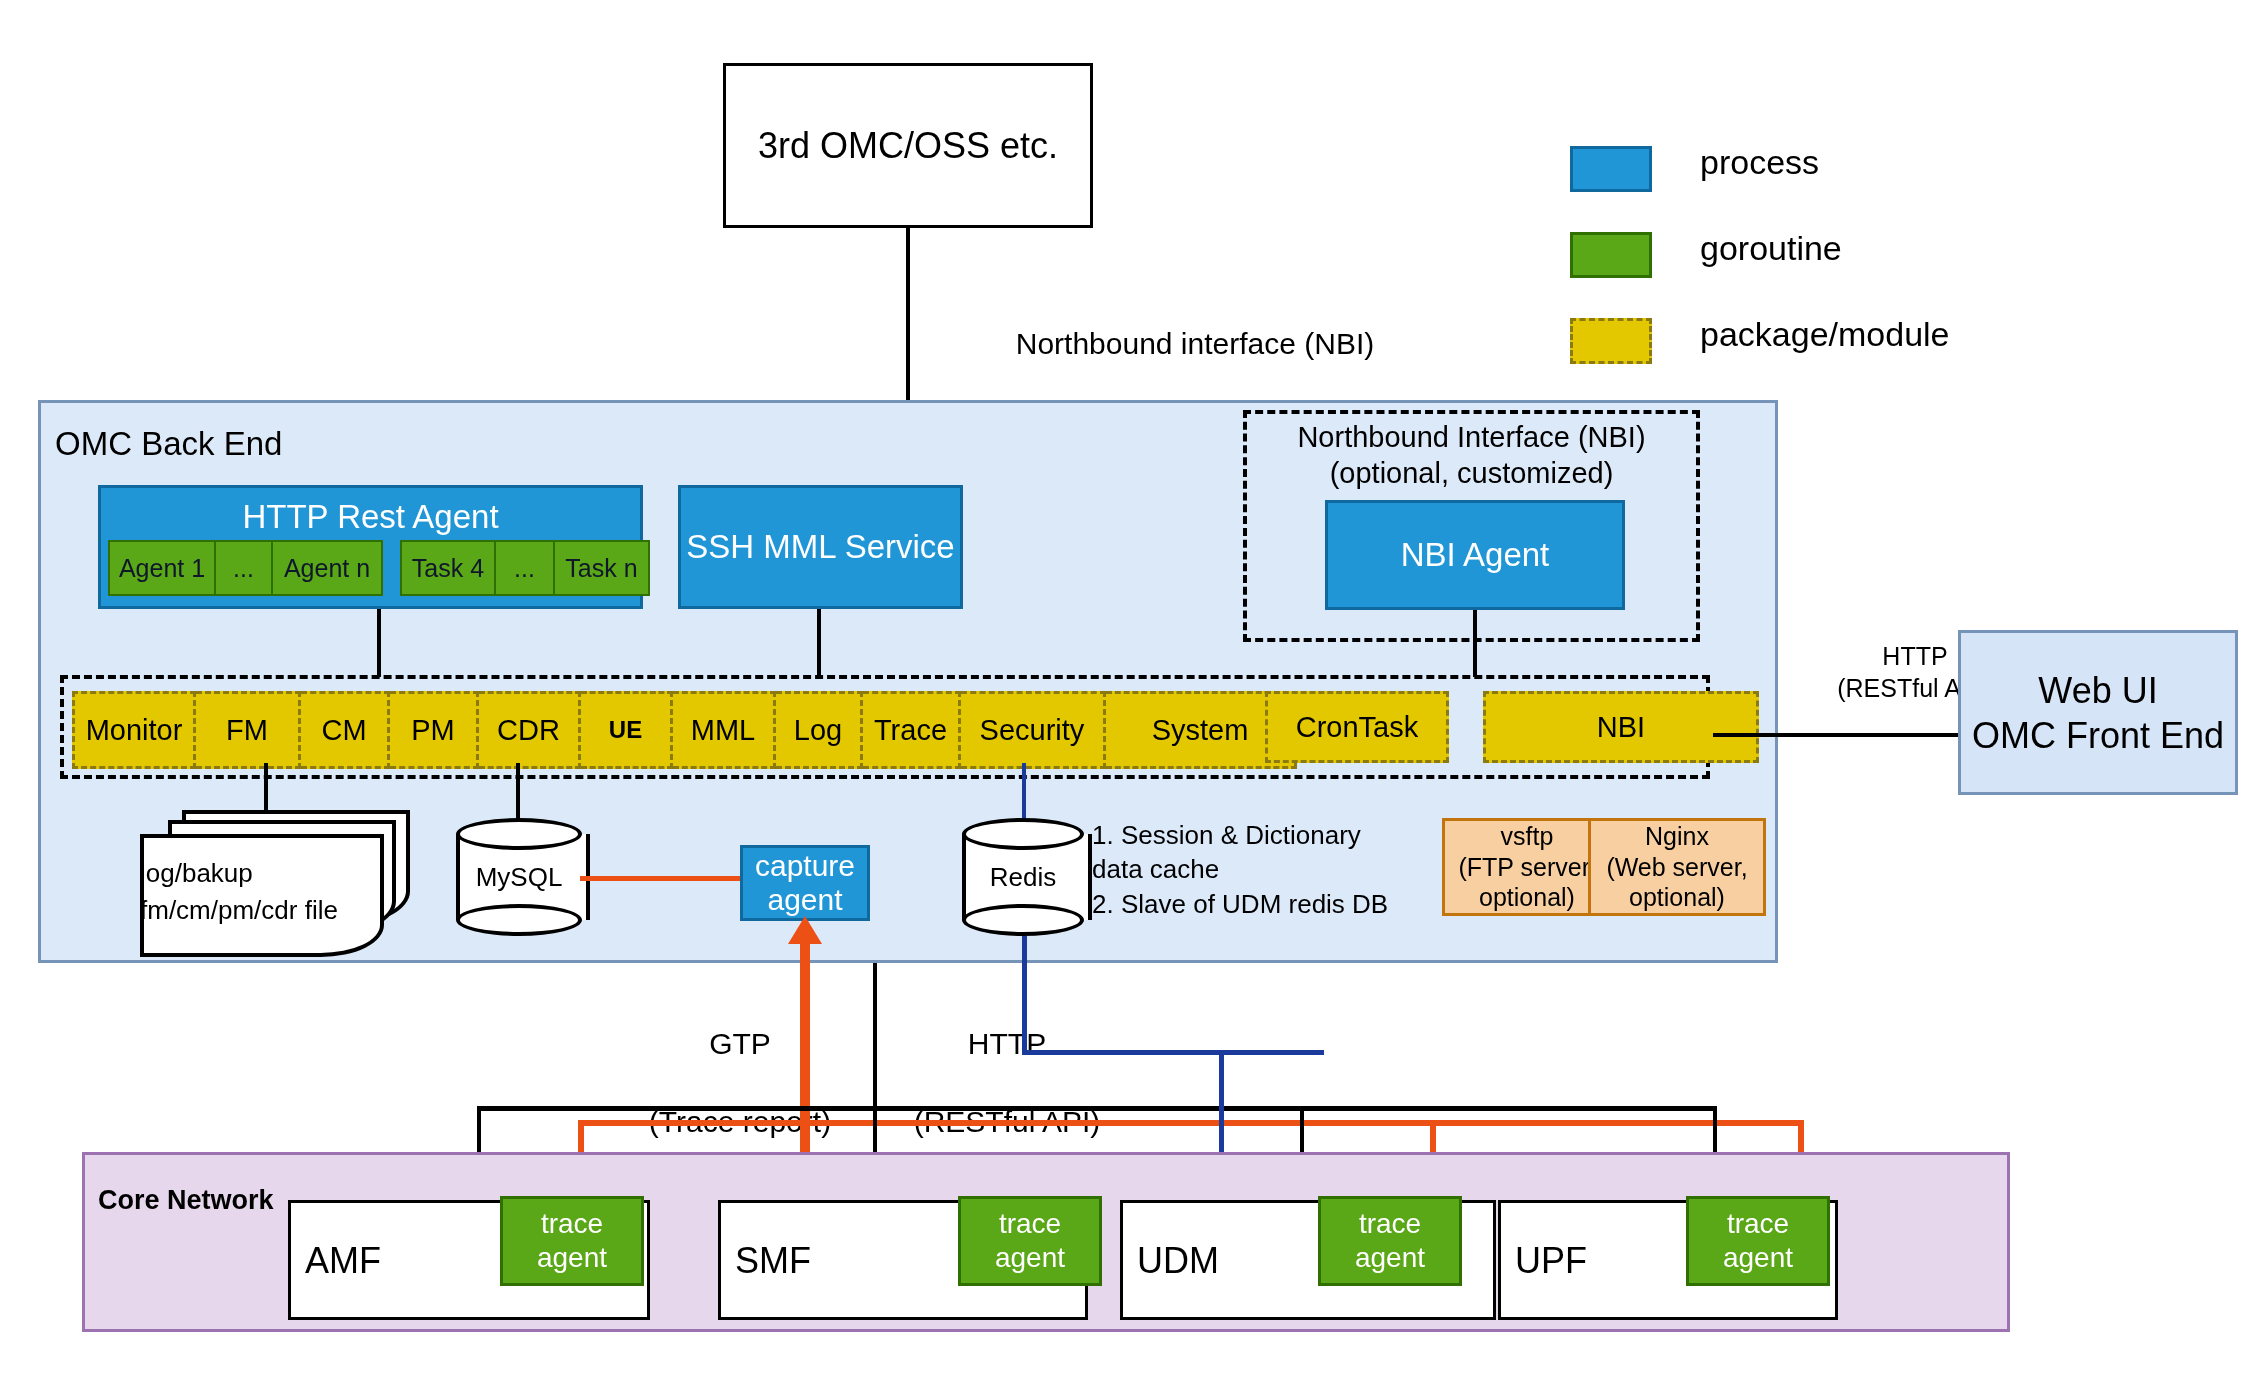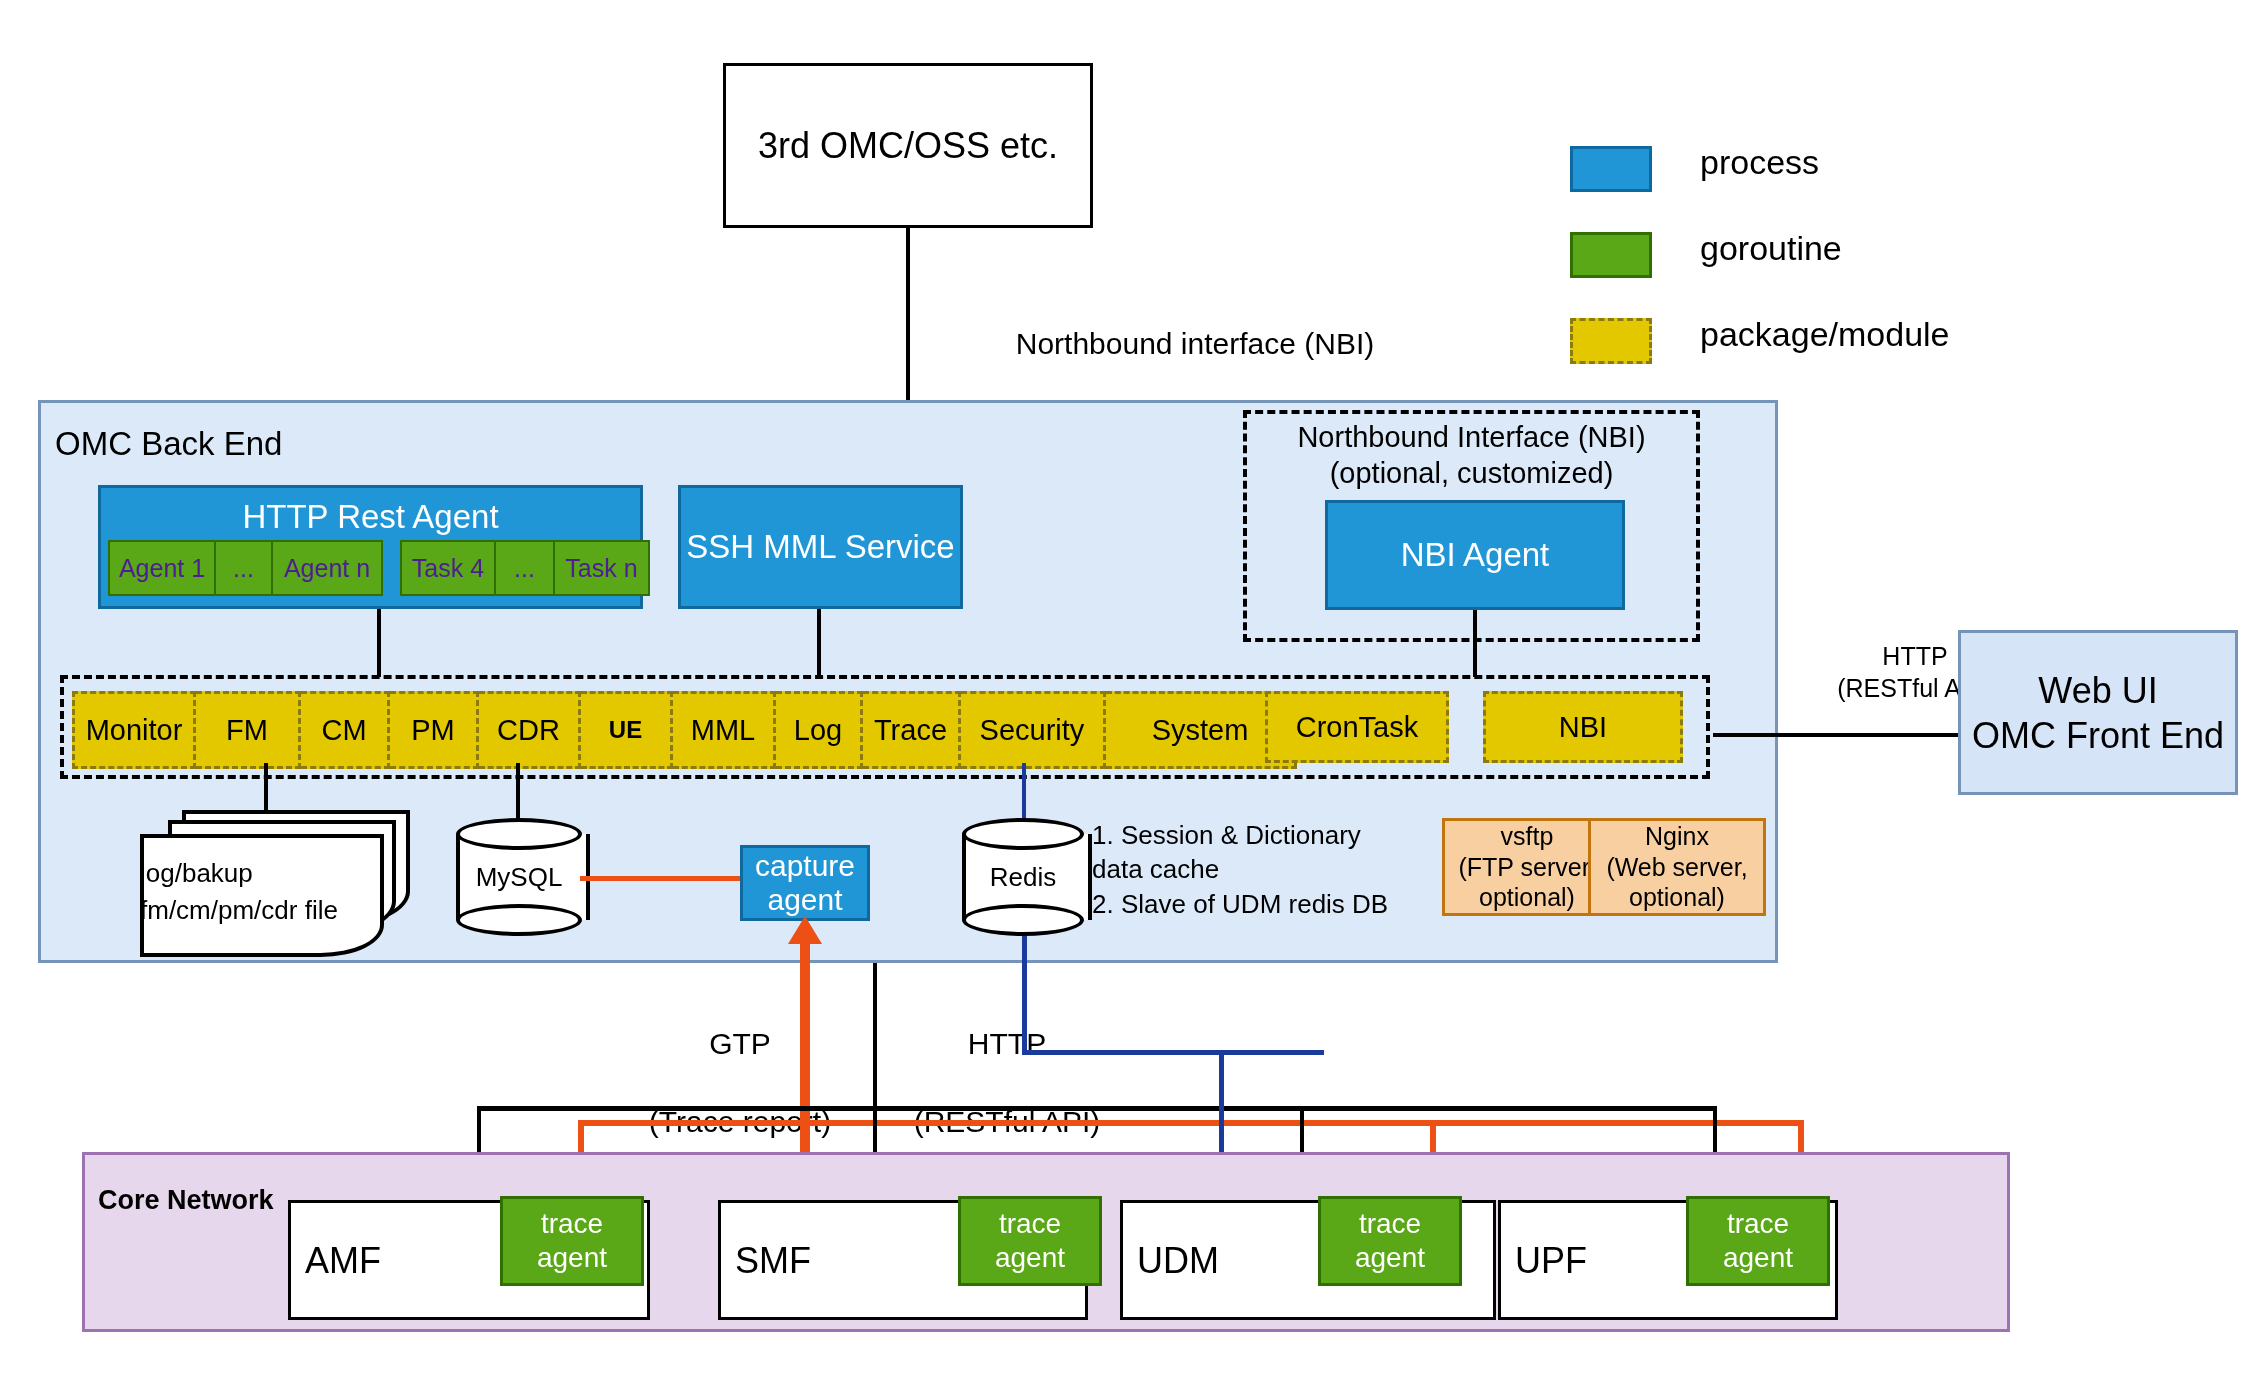--- a/index.html
+++ b/index.html
@@ -7,21 +7,21 @@
   body{font-family:"Liberation Sans","DejaVu Sans",sans-serif;color:#000;}
   #stage{position:relative;width:2250px;height:1395px;background:#fff;overflow:hidden;}
 
   .abs{position:absolute;box-sizing:border-box;}
   .ctr{display:flex;align-items:center;justify-content:center;text-align:center;}
 
   
   .plainbox{background:#ffffff;border:3px solid #000000;}
   .processbox{background:#2196d6;border:3px solid #10699e;color:#ffffff;}
   .goroutinebox{background:#5aa717;border:3px solid #2f7000;color:#ffffff;}
-  .goroutine-sm{background:#5aa717;border:2px solid #2f7000;color:#4c1d95;}
+  .goroutine-sm{background:#5aa717;border:2px solid #2f7000;color:#0f172a;}
   .modulebox{background:#e3c800;border:3px dashed #8a7a10;color:#000000;}
   .orangebox{background:#f8cfa0;border:3px solid #c2750c;color:#000000;}
   .frontend{background:#d6e4f7;border:3px solid #7694b8;color:#000;}
 
   
   #backend{left:38px;top:400px;width:1740px;height:563px;background:#dce9f9;border:3px solid #7694b8;}
   #backend-title{left:55px;top:425px;font-size:33px;}
 
   #nbi-dash{left:1243px;top:410px;width:457px;height:232px;border:4px dashed #000;}
   #nbi-dash-label{left:1243px;top:420px;width:457px;font-size:29px;line-height:1.24;text-align:center;}
@@ -139,21 +139,21 @@
     <div class="ctr modulebox" style="width:99px;height:72px;font-size:29px;border-left:none;">CDR</div>
     <div class="ctr modulebox" style="width:89px;height:72px;font-size:24px;border-left:none;font-weight:bold;">UE</div>
     <div class="ctr modulebox" style="width:100px;height:72px;font-size:29px;border-left:none;">MML</div>
     <div class="ctr modulebox" style="width:84px;height:72px;font-size:29px;border-left:none;">Log</div>
     <div class="ctr modulebox" style="width:95px;height:72px;font-size:29px;border-left:none;">Trace</div>
     <div class="ctr modulebox" style="width:142px;height:72px;font-size:29px;border-left:none;">Security</div>
     <div class="ctr modulebox" style="width:188px;height:72px;font-size:29px;border-left:none;">System</div>
   </div>
 
   <div class="abs ctr modulebox" style="left:1265px;top:691px;width:184px;height:72px;font-size:29px;">CronTask</div>
-  <div class="abs ctr modulebox" style="left:1483px;top:691px;width:200px;height:72px;font-size:29px;">NBI</div>
+  <div class="abs ctr modulebox" style="left:1483px;top:691px;width:276px;height:72px;font-size:29px;">NBI</div>
 
   <div class="line hline" style="left:1713px;top:733px;width:248px;"></div>
   <div class="abs lbl-sm" style="left:1790px;top:640px;width:250px;text-align:center;">
     <div>HTTP</div>
     <div>(RESTful API)</div>
   </div>
 
   <div class="abs frontend ctr" style="left:1958px;top:630px;width:280px;height:165px;font-size:36px;flex-direction:column;line-height:1.25;">
     <div>Web UI</div>
     <div>OMC Front End</div>

